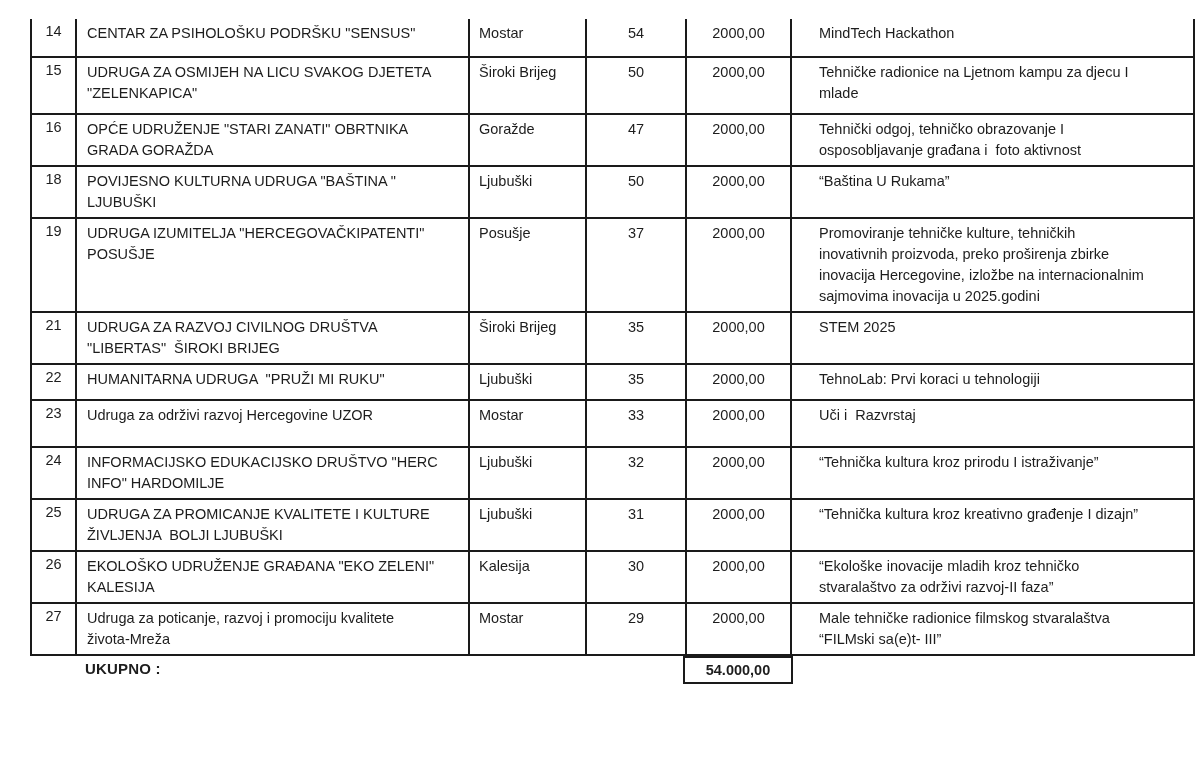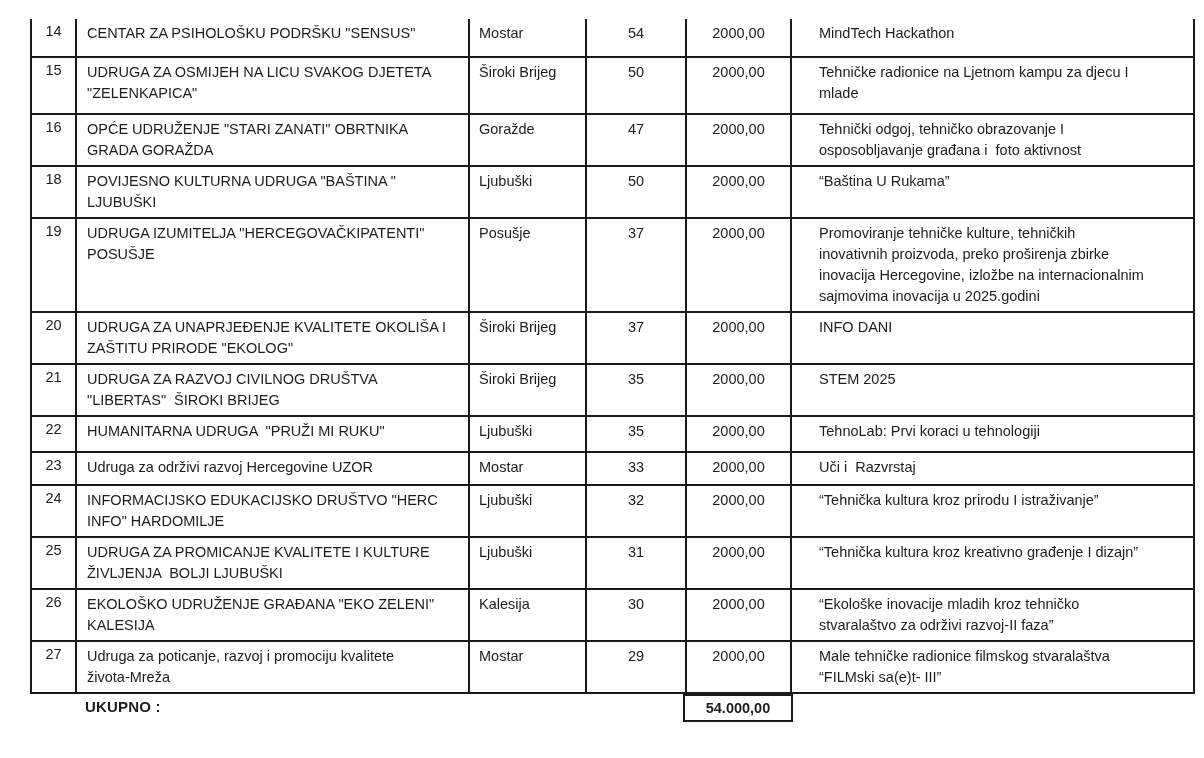--- a/index.html
+++ b/index.html
@@ -148,47 +148,38 @@
           <td class="cell-name">UDRUGA IZUMITELJA "HERCEGOVAČKIPATENTI"
 POSUŠJE</td>
           <td class="cell-city">Posušje</td>
           <td class="cell-score">37</td>
           <td class="cell-amount">2000,00</td>
           <td class="cell-project">Promoviranje tehničke kulture, tehničkih
 inovativnih proizvoda, preko proširenja zbirke
 inovacija Hercegovine, izložbe na internacionalnim
 sajmovima inovacija u 2025.godini</td>
         </tr>
-        <tr style="height: 47px;">
-          <td class="cell-num">20</td>
-          <td class="cell-name">UDRUGA ZA UNAPRJEĐENJE KVALITETE OKOLIŠA I
-ZAŠTITU PRIRODE "EKOLOG"</td>
-          <td class="cell-city">Široki Brijeg</td>
-          <td class="cell-score">37</td>
-          <td class="cell-amount">2000,00</td>
-          <td class="cell-project">INFO DANI</td>
-        </tr>
         <tr style="height: 48px;">
           <td class="cell-num">21</td>
           <td class="cell-name">UDRUGA ZA RAZVOJ CIVILNOG DRUŠTVA
 "LIBERTAS"  ŠIROKI BRIJEG</td>
           <td class="cell-city">Široki Brijeg</td>
           <td class="cell-score">35</td>
           <td class="cell-amount">2000,00</td>
           <td class="cell-project">STEM 2025</td>
         </tr>
         <tr style="height: 36px;">
           <td class="cell-num">22</td>
           <td class="cell-name">HUMANITARNA UDRUGA  "PRUŽI MI RUKU"</td>
           <td class="cell-city">Ljubuški</td>
           <td class="cell-score">35</td>
           <td class="cell-amount">2000,00</td>
           <td class="cell-project">TehnoLab: Prvi koraci u tehnologiji</td>
         </tr>
-        <tr style="height: 33px;">
+        <tr style="height: 47px;">
           <td class="cell-num">23</td>
           <td class="cell-name">Udruga za održivi razvoj Hercegovine UZOR</td>
           <td class="cell-city">Mostar</td>
           <td class="cell-score">33</td>
           <td class="cell-amount">2000,00</td>
           <td class="cell-project">Uči i  Razvrstaj</td>
         </tr>
         <tr style="height: 52px;">
           <td class="cell-num">24</td>
           <td class="cell-name">INFORMACIJSKO EDUKACIJSKO DRUŠTVO "HERC

